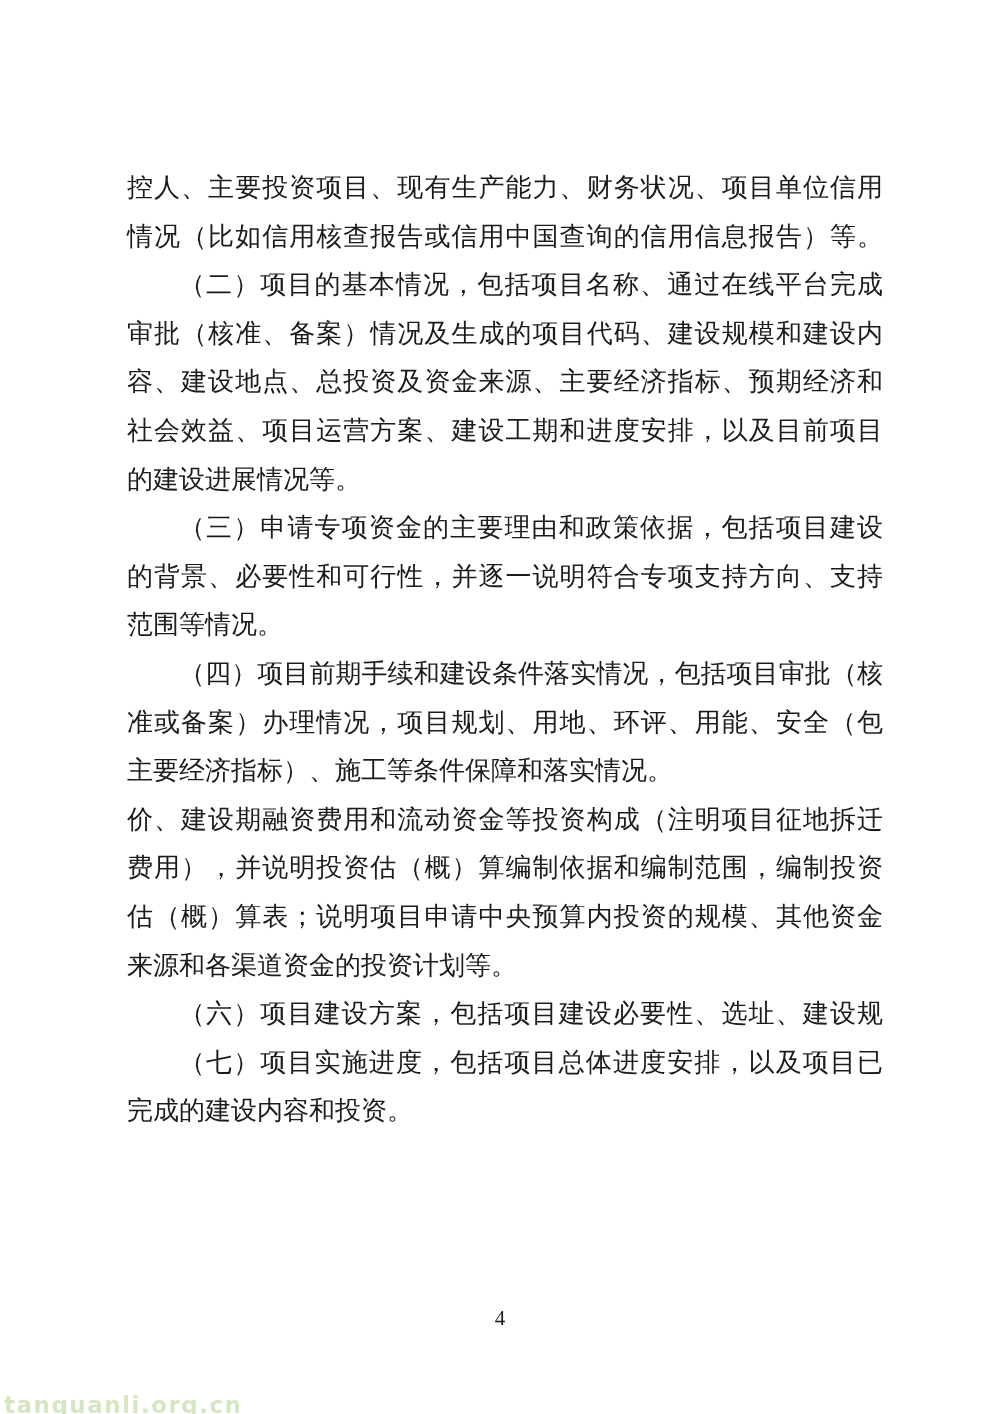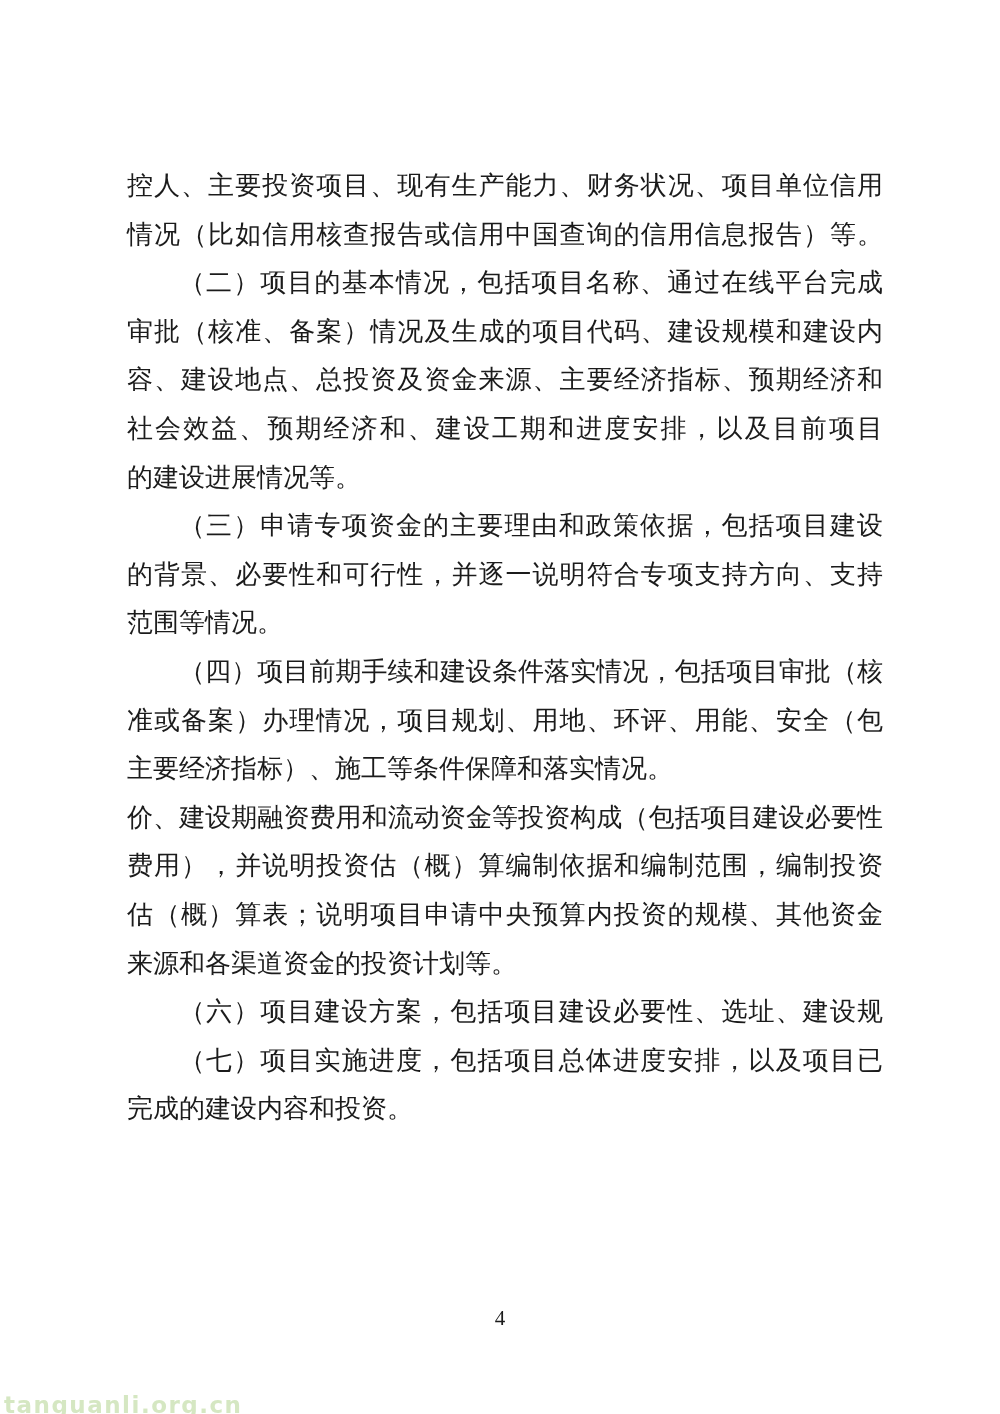--- a/index.html
+++ b/index.html
@@ -13,21 +13,21 @@
     font-family: "Liberation Sans", sans-serif;
   }
   .text-block {
     position: absolute;
     left: 127px;
     top: 163px;
     width: 756px;
     color: #1b1b1b;
     font-size: 26px;
     line-height: 48.6px;
-    font-family: Liberation Mono, monospace;
+    font-family: Liberation Sans, sans-serif;
   }
   .line {
     text-align: justify;
     text-align-last: justify;
     text-justify: inter-character;
     height: 48.6px;
     white-space: nowrap;
   }
   .line.indent { padding-left: 52px; }
   .line.short  { text-align-last: left; }
@@ -56,29 +56,29 @@
 <body>
 
 <div class="page">
 
   <main class="text-block">
     <div class="line">控人、主要投资项目、现有生产能力、财务状况、项目单位信用</div>
     <div class="line">情况（比如信用核查报告或信用中国查询的信用信息报告）等。</div>
     <div class="line indent">（二）项目的基本情况，包括项目名称、通过在线平台完成</div>
     <div class="line">审批（核准、备案）情况及生成的项目代码、建设规模和建设内</div>
     <div class="line">容、建设地点、总投资及资金来源、主要经济指标、预期经济和</div>
-    <div class="line">社会效益、预期经济和、建设工期和进度安排，以及目前项目</div>
+    <div class="line">社会效益、项目运营方案、建设工期和进度安排，以及目前项目</div>
     <div class="line short">的建设进展情况等。</div>
     <div class="line indent">（三）申请专项资金的主要理由和政策依据，包括项目建设</div>
     <div class="line">的背景、必要性和可行性，并逐一说明符合专项支持方向、支持</div>
     <div class="line short">范围等情况。</div>
     <div class="line indent">（四）项目前期手续和建设条件落实情况，包括项目审批（核</div>
     <div class="line">准或备案）办理情况，项目规划、用地、环评、用能、安全（包</div>
     <div class="line short">主要经济指标）、施工等条件保障和落实情况。</div>
-    <div class="line">价、建设期融资费用和流动资金等投资构成（包括项目建设必要性</div>
+    <div class="line">价、建设期融资费用和流动资金等投资构成（注明项目征地拆迁</div>
     <div class="line">费用），并说明投资估（概）算编制依据和编制范围，编制投资</div>
     <div class="line">估（概）算表；说明项目申请中央预算内投资的规模、其他资金</div>
     <div class="line short">来源和各渠道资金的投资计划等。</div>
     <div class="line indent">（六）项目建设方案，包括项目建设必要性、选址、建设规</div>
     <div class="line indent">（七）项目实施进度，包括项目总体进度安排，以及项目已</div>
     <div class="line short">完成的建设内容和投资。</div>
   </main>
 
   <div class="page-number">4</div>
 

